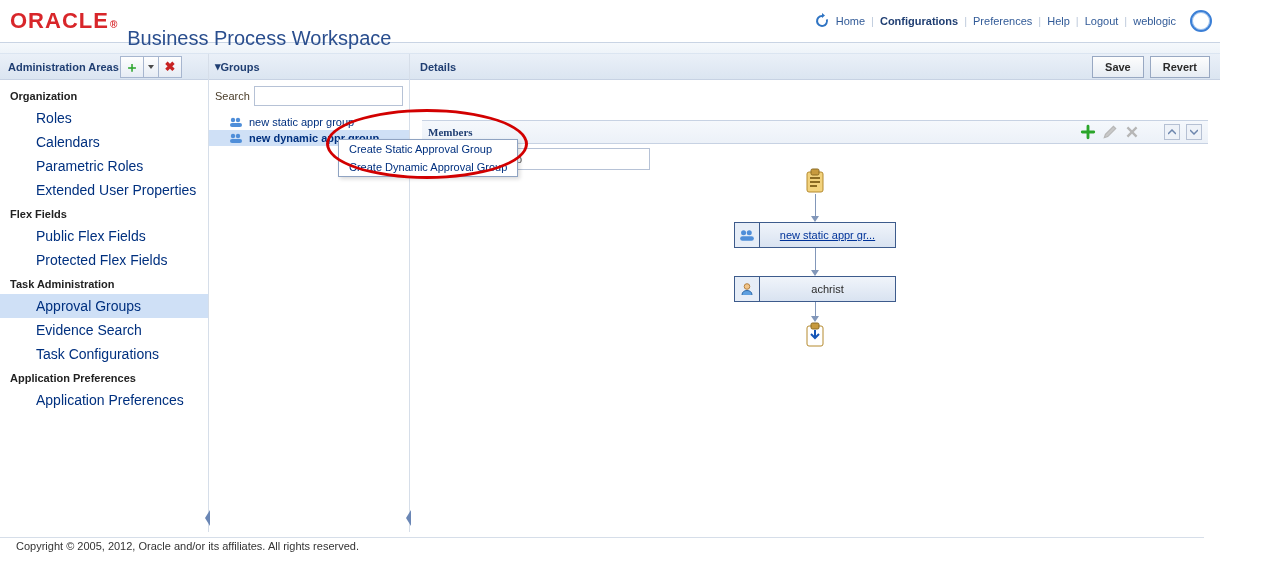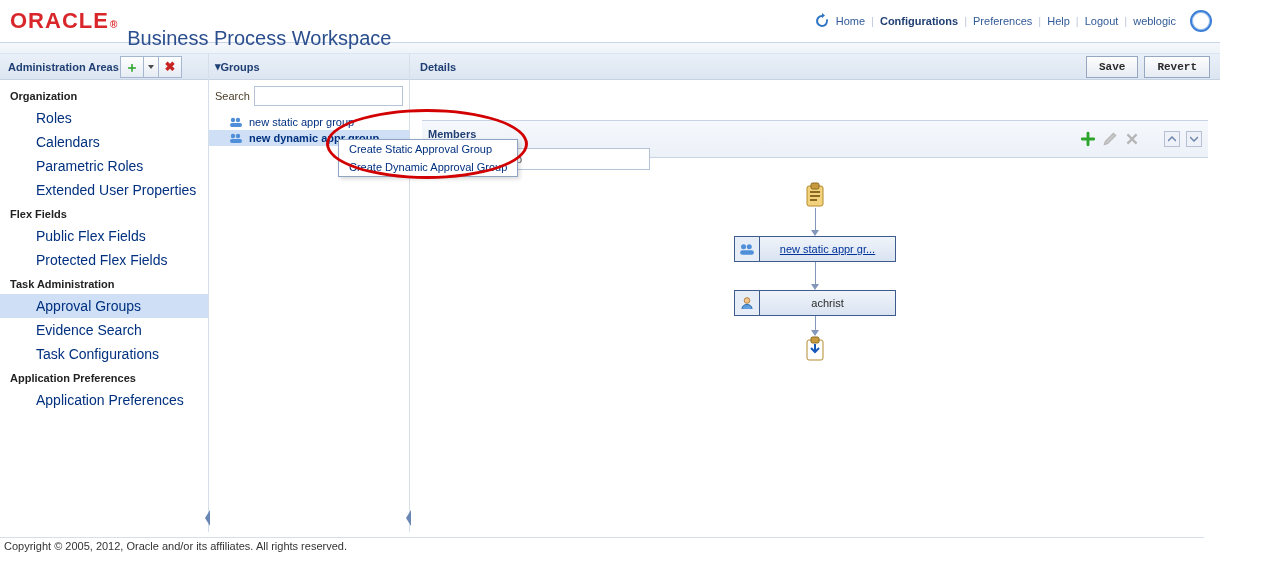--- a/index.html
+++ b/index.html
@@ -52,25 +52,25 @@
   .search-row input{border:1px solid #b6c2d6;height:16px;padding:1px 3px;font-size:11px;flex:1;width:60px;}
 
   .group-list{padding:2px 0;}
   .group-item{display:flex;align-items:center;gap:6px;padding:2px 6px 2px 20px;color:#00307f;cursor:pointer;}
   .group-item.selected{background:#cfe0f6;font-weight:bold;}
   .grp-ico{width:14px;height:12px;display:inline-block;}
 
   
   .details-header{height:25px;background:linear-gradient(#eaf0f8,#dbe5f1);border-bottom:1px solid #c7d2e3;display:flex;align-items:center;padding:0 10px;font-weight:bold;color:#1f3e72;justify-content:space-between;}
   .details-actions{display:flex;gap:6px;}
-  .btn{border:1px solid #98a8c2;background:linear-gradient(#fdfdfd,#e6ecf3);padding:2px 12px;font-size:11px;color:#2a2a2a;cursor:pointer;height:16px;display:flex;align-items:center;font-family:Liberation Mono, monospace;}
+  .btn{border:1px solid #98a8c2;background:linear-gradient(#fdfdfd,#e6ecf3);padding:2px 12px;font-size:11px;color:#2a2a2a;cursor:pointer;height:16px;display:flex;align-items:center;}
 
   .details-body{flex:1;position:relative;padding:8px 12px;}
 
-  .members-strip{display:flex;margin-top:14px;border-top:1px solid #c7d2e3;border-bottom:1px solid #c7d2e3;background:linear-gradient(#f5f8fc,#ecf1f8);height:22px;padding:7px 6px;justify-content:space-between;}
+  .members-strip{display:flex;align-items:center;margin-top:14px;border-top:1px solid #c7d2e3;border-bottom:1px solid #c7d2e3;background:linear-gradient(#f5f8fc,#ecf1f8);height:22px;padding:0 6px;justify-content:space-between;font-family:Liberation Serif, serif;}
   .members-strip .lbl{font-weight:bold;color:#1f3e72;}
   .members-tools{display:flex;gap:6px;align-items:center;}
   .icon-btn{width:16px;height:16px;display:flex;align-items:center;justify-content:center;cursor:pointer;}
   .icon-btn.disabled svg *{stroke:#b6b6b6;fill:#c8c8c8;}
   .chev-btn{width:14px;height:14px;border:1px solid #b5c0d3;background:#eef2f8;display:flex;align-items:center;justify-content:center;}
 
   
   .flow-area{height:340px;position:relative;}
   .flow-col{position:absolute;left:50%;transform:translateX(-50%);top:24px;display:flex;flex-direction:column;align-items:center;}
   .flow-node{width:160px;border:1px solid #3d5b8c;background:linear-gradient(#f0f4fa,#d9e3f1);display:flex;align-items:center;height:24px;font-size:11px;color:#003399;overflow:hidden;}
@@ -84,21 +84,21 @@
   .clipboard{width:22px;height:26px;}
 
   
   .dropdown{position:absolute;left:338px;top:85px;background:#fff;border:1px solid #8fa3c2;box-shadow:2px 2px 4px rgba(0,0,0,0.15);min-width:170px;z-index:20;}
   .dropdown-item{padding:3px 10px;font-size:11px;color:#00307f;cursor:pointer;white-space:nowrap;}
 
   
   .annot-circle{position:absolute;left:326px;top:55px;width:196px;height:64px;border:3px solid #d20000;border-radius:50%/50%;z-index:30;pointer-events:none;}
 
   
-  .footer{position:absolute;bottom:0;left:0;right:16px;height:20px;border-top:1px solid #d6dee9;background:#fff;padding:2px 4px;font-size:11px;color:#333;}
+  .footer{position:absolute;bottom:0;left:0;right:16px;height:20px;border-top:1px solid #d6dee9;background:#fff;padding:2px 16px;font-size:11px;color:#333;}
 
   
   .splitter{position:absolute;bottom:2px;left:-5px;width:10px;height:24px;cursor:col-resize;}
   .splitter svg{display:block;}
 
   
   .ghost-input{position:absolute;left:426px;top:94px;width:214px;height:18px;border:1px solid #b6c2d6;font-size:11px;padding:1px 4px;z-index:5;background:#fff;color:#555;}
 </style>
 </head>
 <body>

